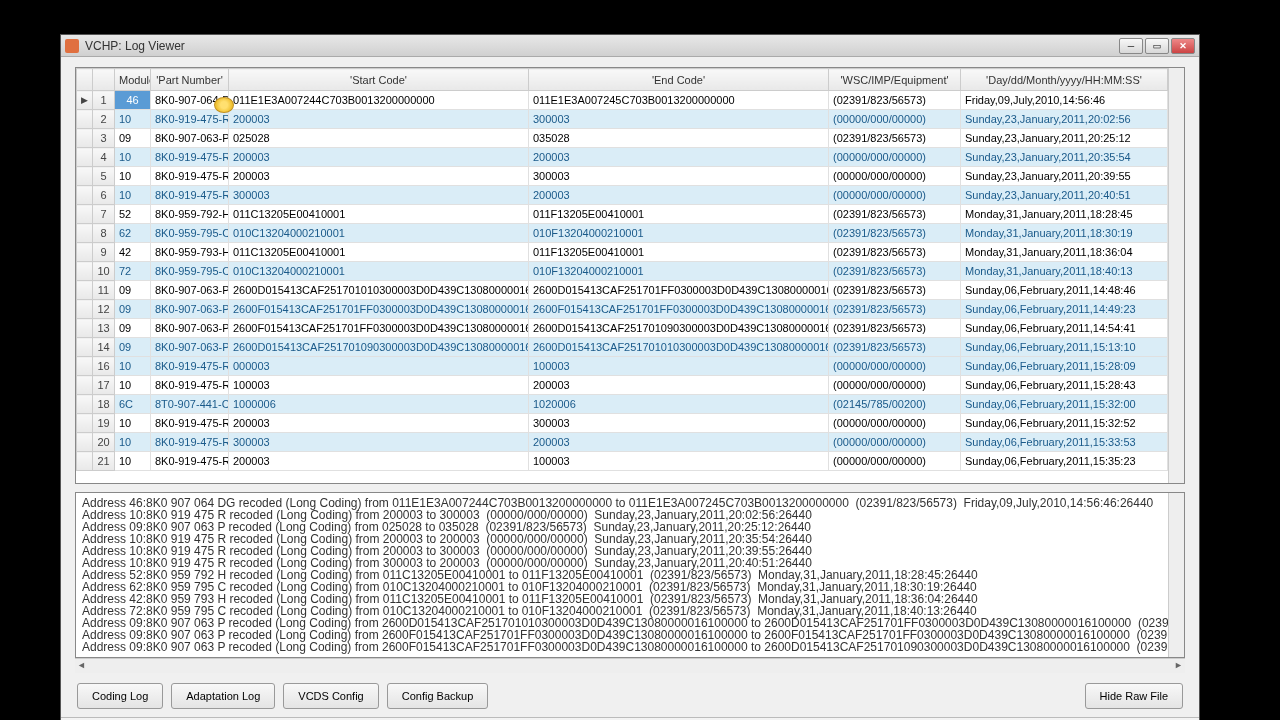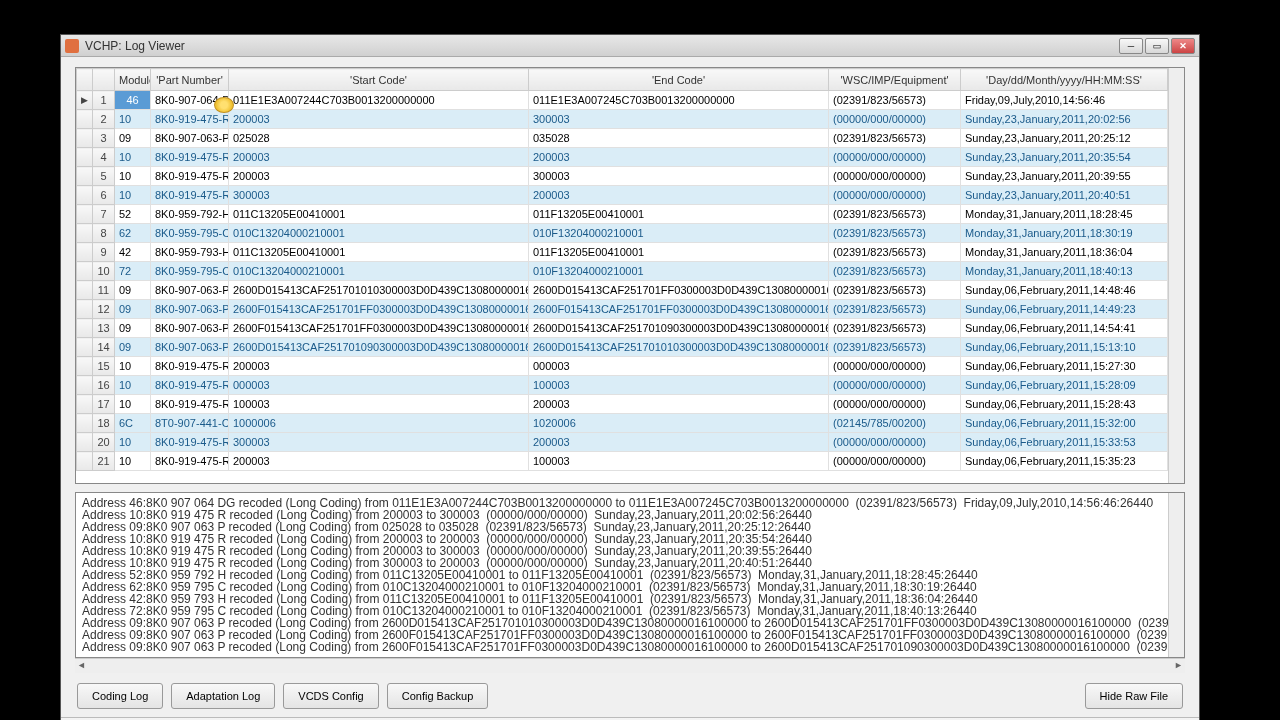--- a/index.html
+++ b/index.html
@@ -216,30 +216,20 @@
               <tr class="hl">
                 <td class="indicator"></td>
                 <td class="rowhead">14</td>
                 <td>09</td>
                 <td>8K0-907-063-P</td>
                 <td>2600D015413CAF251701090300003D0D439C13080000016100000</td>
                 <td>2600D015413CAF251701010300003D0D439C13080000016100000</td>
                 <td>(02391/823/56573)</td>
                 <td>Sunday,06,February,2011,15:13:10</td>
               </tr>
-              <tr>
-                <td class="indicator"></td>
-                <td class="rowhead">15</td>
-                <td>10</td>
-                <td>8K0-919-475-R</td>
-                <td>200003</td>
-                <td>000003</td>
-                <td>(00000/000/00000)</td>
-                <td>Sunday,06,February,2011,15:27:30</td>
-              </tr>
               <tr class="hl">
                 <td class="indicator"></td>
                 <td class="rowhead">16</td>
                 <td>10</td>
                 <td>8K0-919-475-R</td>
                 <td>000003</td>
                 <td>100003</td>
                 <td>(00000/000/00000)</td>
                 <td>Sunday,06,February,2011,15:28:09</td>
               </tr>
@@ -255,20 +245,30 @@
               </tr>
               <tr class="hl">
                 <td class="indicator"></td>
                 <td class="rowhead">18</td>
                 <td>6C</td>
                 <td>8T0-907-441-C</td>
                 <td>1000006</td>
                 <td>1020006</td>
                 <td>(02145/785/00200)</td>
                 <td>Sunday,06,February,2011,15:32:00</td>
+              </tr>
+              <tr>
+                <td class="indicator"></td>
+                <td class="rowhead">19</td>
+                <td>10</td>
+                <td>8K0-919-475-R</td>
+                <td>200003</td>
+                <td>300003</td>
+                <td>(00000/000/00000)</td>
+                <td>Sunday,06,February,2011,15:32:52</td>
               </tr>
               <tr class="hl">
                 <td class="indicator"></td>
                 <td class="rowhead">20</td>
                 <td>10</td>
                 <td>8K0-919-475-R</td>
                 <td>300003</td>
                 <td>200003</td>
                 <td>(00000/000/00000)</td>
                 <td>Sunday,06,February,2011,15:33:53</td>

